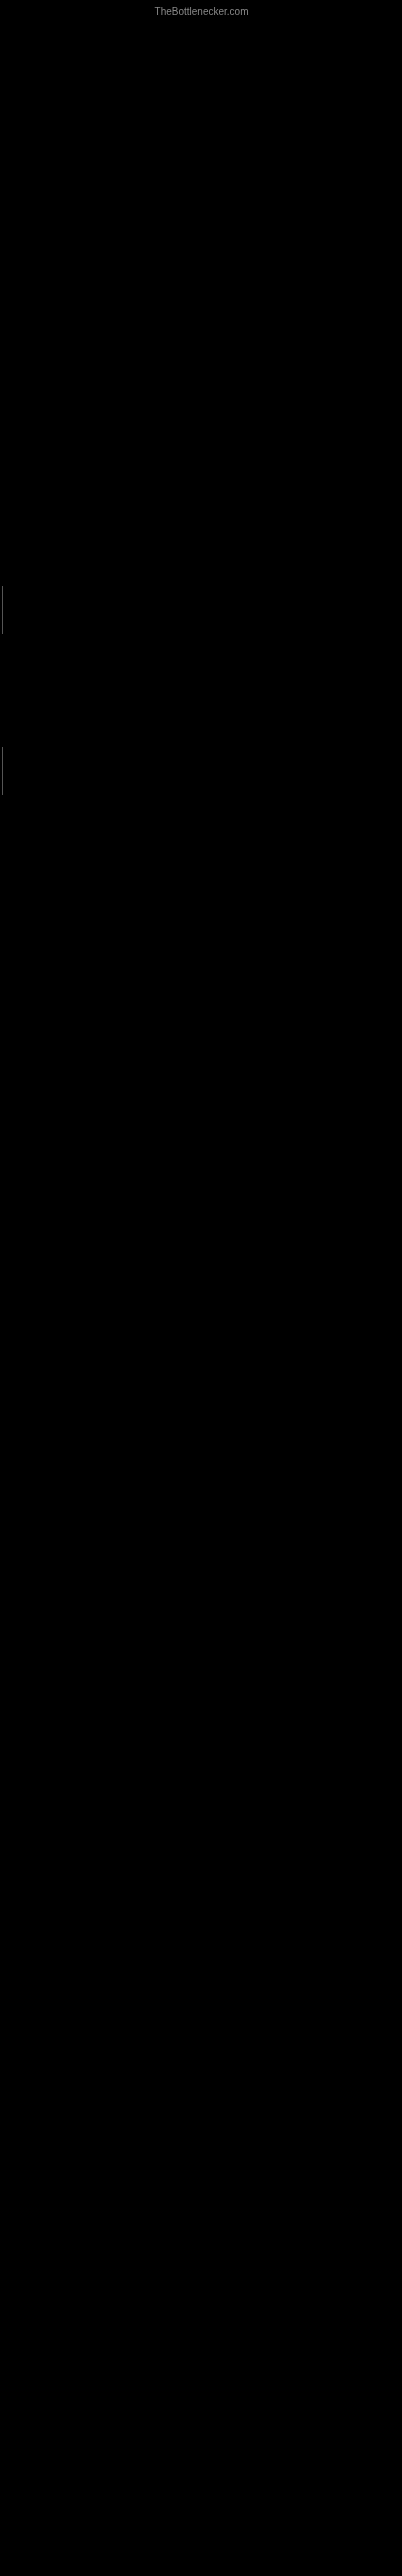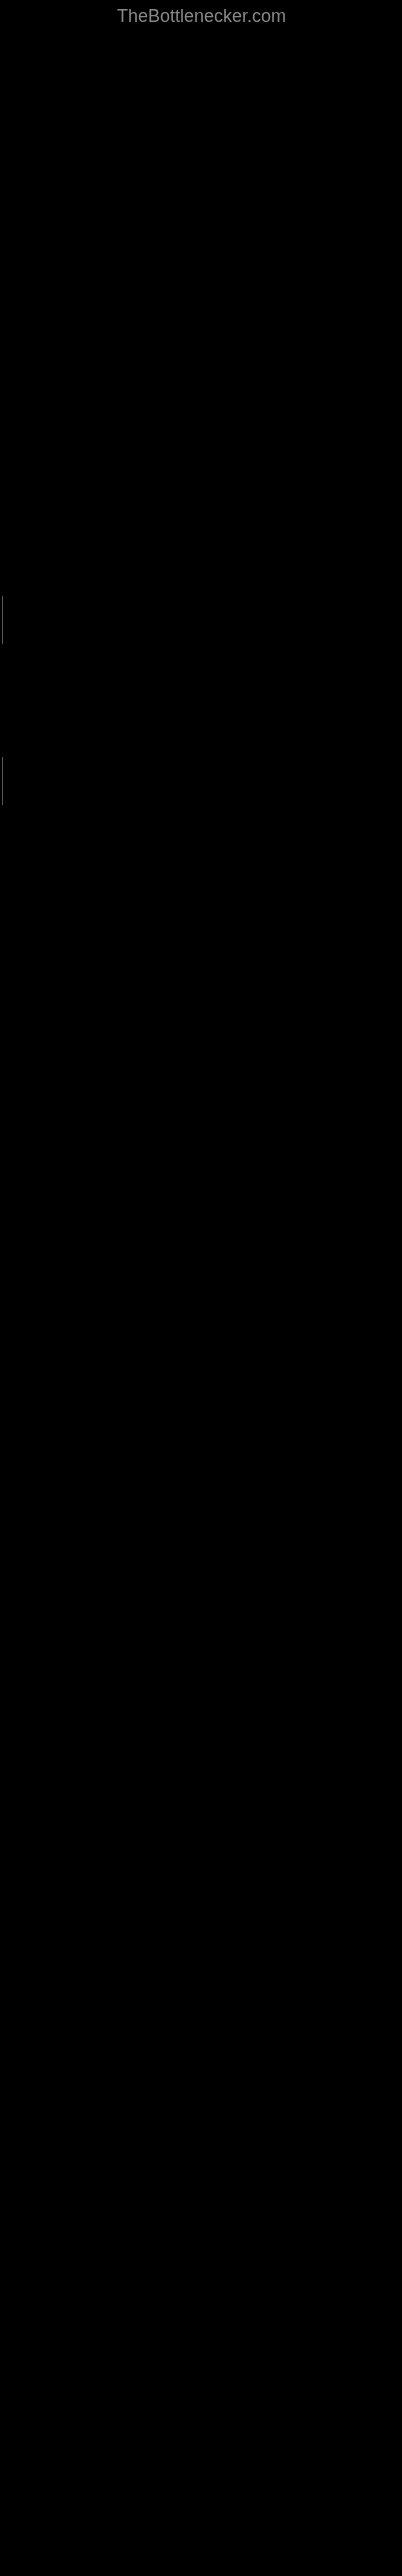--- a/index.html
+++ b/index.html
@@ -11,21 +11,21 @@
     body {
       width: 403px;
       min-height: 2576px;
       background-color: #000000;
       font-family: Arial, sans-serif;
       position: relative;
     }
 
     .site-title {
       color: #888888;
-      font-size: 18px;
+      font-size: 10px;
       text-align: center;
       padding-top: 6.4px;
       padding-bottom: 4.8px;
     }
 
     .chart-area {
       width: 403px;
       height: 1771px;
       background-color: #000000;
       position: relative;

